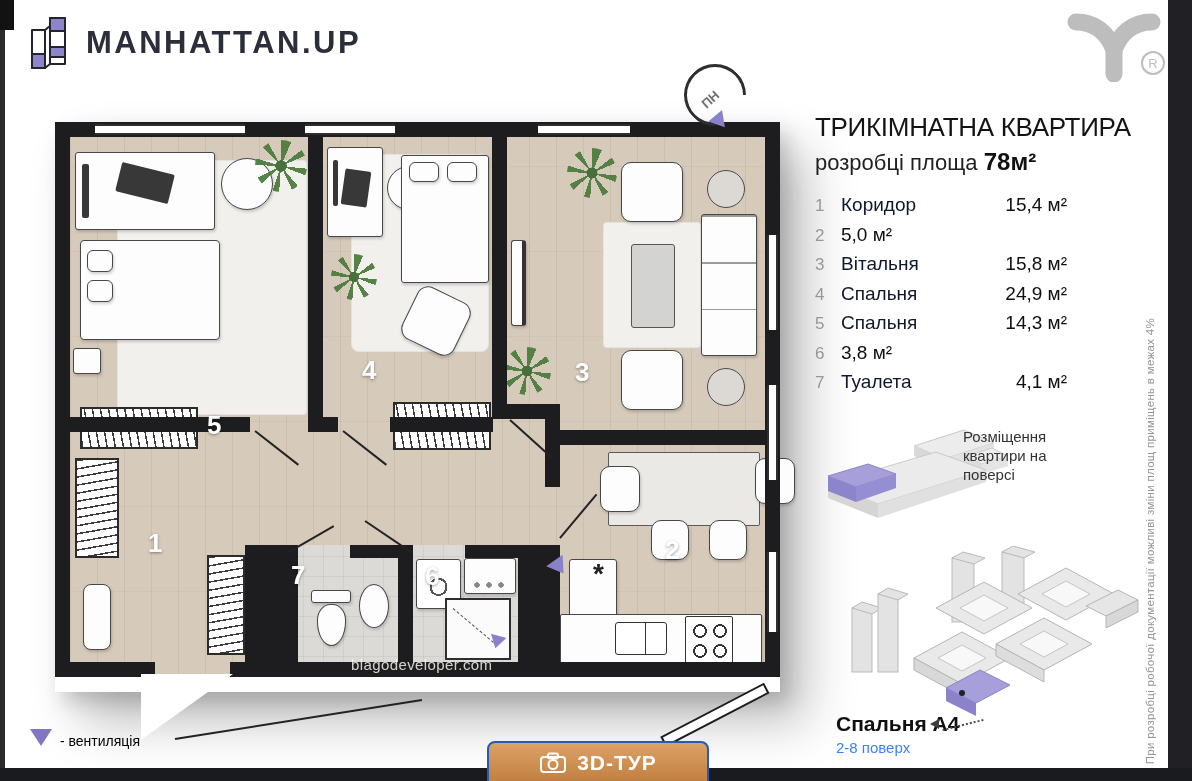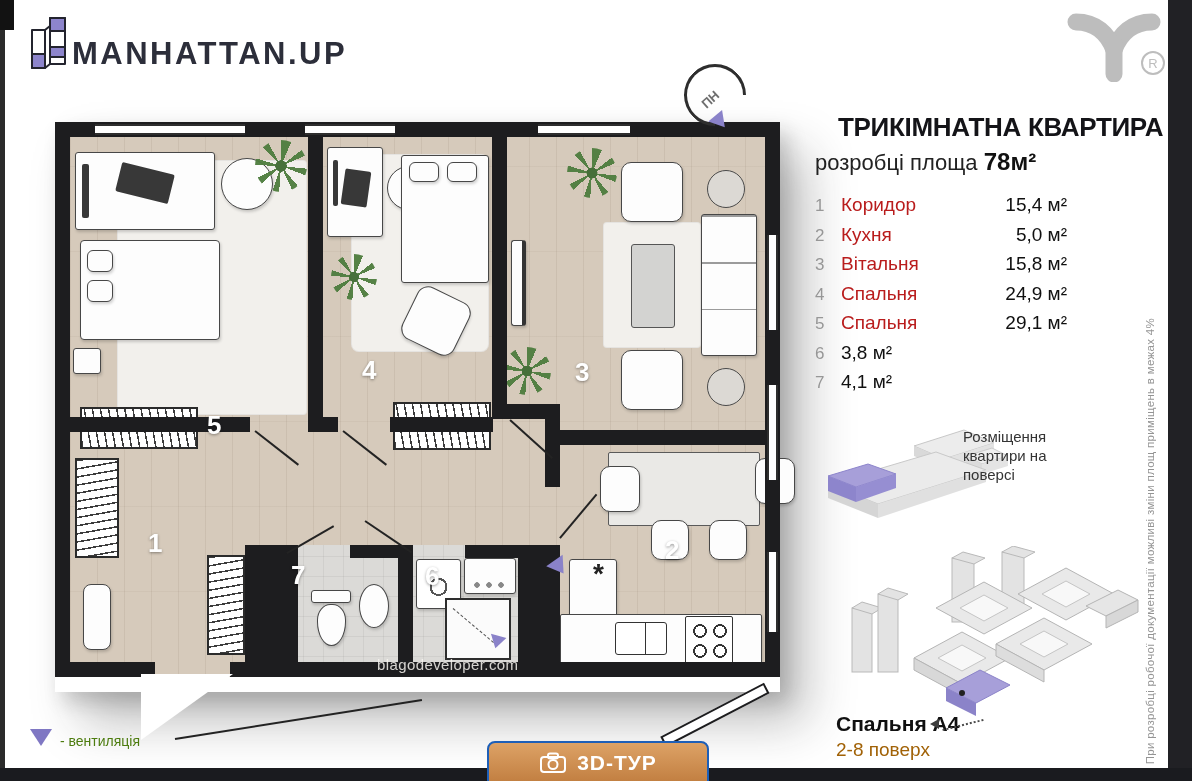--- a/index.html
+++ b/index.html
@@ -2,52 +2,52 @@
 <html><head>
 <meta charset="utf-8">
 <style>
   html,body{margin:0;padding:0;}
   body{width:1192px;height:781px;position:relative;background:#ffffff;overflow:hidden;
        font-family:"Liberation Sans", sans-serif;color:#1c1c1c;}
   .abs{position:absolute;}
   
   .edge{position:absolute;background:#232327;z-index:60;}
   
-  #brand-row{left:26px;top:14px;display:flex;align-items:flex-end;gap:0;z-index:5;}
+  #brand-row{left:26px;top:14px;display:flex;align-items:center;gap:14px;z-index:5;}
   #brand-text{font-size:31px;font-weight:700;letter-spacing:2.5px;color:#2c2e3a;}
   
   #compass-circle{left:684px;top:64px;width:56px;height:56px;border:3.5px solid #2e2e2e;
      border-radius:50%;border-bottom-color:transparent;transform:rotate(-45deg);z-index:5;}
   #compass-label{left:701px;top:92px;font-size:13px;font-weight:700;color:#6f6f6f;
      transform:rotate(-42deg);z-index:6;}
   .tri{width:0;height:0;border-left:9px solid transparent;border-right:9px solid transparent;
      border-top:15px solid #8a82c9;}
   #compass-needle{left:711px;top:114px;transform:rotate(-40deg);z-index:6;}
   
-  #apt-title{left:838px;top:112px;font-size:26px;font-weight:700;color:#141418;letter-spacing:-.3px;z-index:5;}
+  #apt-title{left:815px;top:112px;font-size:26px;font-weight:400;color:#141418;letter-spacing:-.3px;z-index:5;}
   #apt-sub{left:815px;top:148px;font-size:22px;color:#222;z-index:5;}
   #apt-sub b{font-size:24px;color:#111;}
   #room-list{left:815px;top:194px;width:252px;z-index:5;}
   .room-row{display:flex;align-items:baseline;height:29.5px;font-size:19px;}
   .room-num{width:26px;color:#979797;font-size:17px;}
-  .room-name{flex:1;color:#b91c1c;}
+  .room-name{flex:1;color:#0f172a;}
   .room-area{color:#101010;}
   #floor-caption{left:963px;top:427px;width:120px;font-size:15px;line-height:1.28;color:#343434;z-index:5;}
   #section-label{left:836px;top:712px;font-size:21px;font-weight:700;color:#101010;z-index:5;}
-  #section-floors{left:836px;top:739px;font-size:19px;color:#a16207;z-index:5;}
+  #section-floors{left:836px;top:739px;font-size:15px;color:#3b82f6;z-index:5;}
   #section-arrow-line{left:942px;top:724px;width:42px;border-top:2px dotted #4a4a4a;
      transform:rotate(-14deg);z-index:5;}
   #section-arrow-head{left:930px;top:719px;width:0;height:0;border-top:5px solid transparent;
      border-bottom:5px solid transparent;border-right:9px solid #3d3d3d;z-index:5;}
   #disclaimer{left:1144px;top:318px;writing-mode:vertical-rl;transform:rotate(180deg);
      font-size:11.5px;color:#949494;white-space:nowrap;letter-spacing:.3px;z-index:5;}
   
   #legend-tri{left:30px;top:729px;border-left:11px solid transparent;border-right:11px solid transparent;
      border-top:17px solid #7f77c3;z-index:5;}
-  #legend-text{left:60px;top:733px;font-size:14px;color:#4d7c0f;z-index:5;}
+  #legend-text{left:60px;top:733px;font-size:14px;color:#000000;z-index:5;}
   #cta-button{left:487px;top:741px;width:222px;height:44px;z-index:70;
      background:linear-gradient(180deg,#dda266,#c17e40);border:2.5px solid #1d5fb8;
      border-radius:8px 8px 0 0;display:flex;align-items:center;justify-content:center;gap:10px;
      color:#fff;font-size:21px;font-weight:700;letter-spacing:1px;cursor:pointer;box-sizing:border-box;}
   
   #plan{left:55px;top:122px;width:725px;height:570px;z-index:4;
         box-shadow:26px 30px 46px rgba(30,30,30,.28), 8px 10px 18px rgba(30,30,30,.18);}
   #plan *{position:absolute;box-sizing:border-box;}
   #wood{left:15px;top:15px;right:15px;bottom:15px;background-color:#d6cabb;
     background-image:repeating-linear-gradient(90deg, rgba(110,90,70,.10) 0 1px, transparent 1px 27px),
@@ -66,21 +66,21 @@
   .hatch{background-color:#fff;border:2px solid #2b2b2b;z-index:4;
     background-image:repeating-linear-gradient(80deg, rgba(25,25,25,.85) 0 1.5px, transparent 1.5px 8px);}
   .hatch-v{background-image:repeating-linear-gradient(170deg, rgba(25,25,25,.85) 0 1.5px, transparent 1.5px 8px);}
   .plant{border-radius:50%;z-index:4;opacity:.95;
     background:radial-gradient(circle at 50% 50%, #3f6b33 0 15%, transparent 16%),
        repeating-conic-gradient(from 8deg, #4e7d3e 0 15deg, rgba(0,0,0,0) 15deg 44deg);}
   .roomlabel{color:#fff;font-size:26px;font-weight:700;z-index:8;
      text-shadow:0 1px 3px rgba(0,0,0,.4);}
   .ventri{width:0;height:0;border-left:10px solid transparent;border-right:10px solid transparent;
      border-top:16px solid #8a82c9;z-index:8;}
-  #watermark{left:296px;top:534px;font-size:15px;color:rgba(246,243,239,.85);letter-spacing:.4px;z-index:9;margin-left:26px;}
+  #watermark{left:296px;top:534px;font-size:15px;color:rgba(246,243,239,.85);letter-spacing:.4px;z-index:9;}
   .sofa{background-image:repeating-linear-gradient(0deg, transparent 0 45px, #9b9b9b 45px 46.5px);}
   .washer{background:radial-gradient(circle at 50% 56%, #fff 0 7px, #555 7px 9px, #fff 9px);}
   .vanity{background-image:radial-gradient(circle at 12px 26px,#888 0 2.5px,transparent 3px),
     radial-gradient(circle at 24px 26px,#888 0 2.5px,transparent 3px),
     radial-gradient(circle at 36px 26px,#888 0 2.5px,transparent 3px);}
   .stove{border:1.6px solid #333;border-radius:2px;background-color:#fff;z-index:4;
     background-image:radial-gradient(circle at 14px 14px, transparent 0 5px, #333 5px 6.8px, transparent 7px),
       radial-gradient(circle at 34px 14px, transparent 0 5px, #333 5px 6.8px, transparent 7px),
       radial-gradient(circle at 14px 34px, transparent 0 5px, #333 5px 6.8px, transparent 7px),
       radial-gradient(circle at 34px 34px, transparent 0 5px, #333 5px 6.8px, transparent 7px);}
@@ -132,44 +132,44 @@
 </div>
 
 <div class="abs" id="room-list">
   <div class="room-row">
     <span class="room-num">1</span>
     <span class="room-name">Коридор</span>
     <span class="room-area">15,4 м²</span>
   </div>
   <div class="room-row">
     <span class="room-num">2</span>
-    <span class="room-name">Кухня</span>
     <span class="room-area">5,0 м²</span>
   </div>
   <div class="room-row">
     <span class="room-num">3</span>
     <span class="room-name">Вітальня</span>
     <span class="room-area">15,8 м²</span>
   </div>
   <div class="room-row">
     <span class="room-num">4</span>
     <span class="room-name">Спальня</span>
     <span class="room-area">24,9 м²</span>
   </div>
   <div class="room-row">
     <span class="room-num">5</span>
     <span class="room-name">Спальня</span>
-    <span class="room-area">29,1 м²</span>
+    <span class="room-area">14,3 м²</span>
   </div>
   <div class="room-row">
     <span class="room-num">6</span>
     <span class="room-area">3,8 м²</span>
   </div>
   <div class="room-row">
     <span class="room-num">7</span>
+    <span class="room-name">Туалета</span>
     <span class="room-area">4,1 м²</span>
   </div>
 </div>
 
 <svg class="abs" style="left:816px;top:412px;z-index:5;" width="210" height="135" viewBox="0 0 210 135">
   <polygon points="98,34 148,18 178,31 128,47" fill="#ececec" stroke="#c8c8c8"></polygon>
   <polygon points="98,34 128,47 128,57 98,44" fill="#d9d9d9"></polygon>
   <polygon points="128,47 178,31 178,41 128,57" fill="#e2e2e2"></polygon>
   <polygon points="150,44 176,36 192,44 166,52" fill="#eeeeee" stroke="#cccccc"></polygon>
   <polygon points="150,44 166,52 166,62 150,54" fill="#dcdcdc"></polygon>

